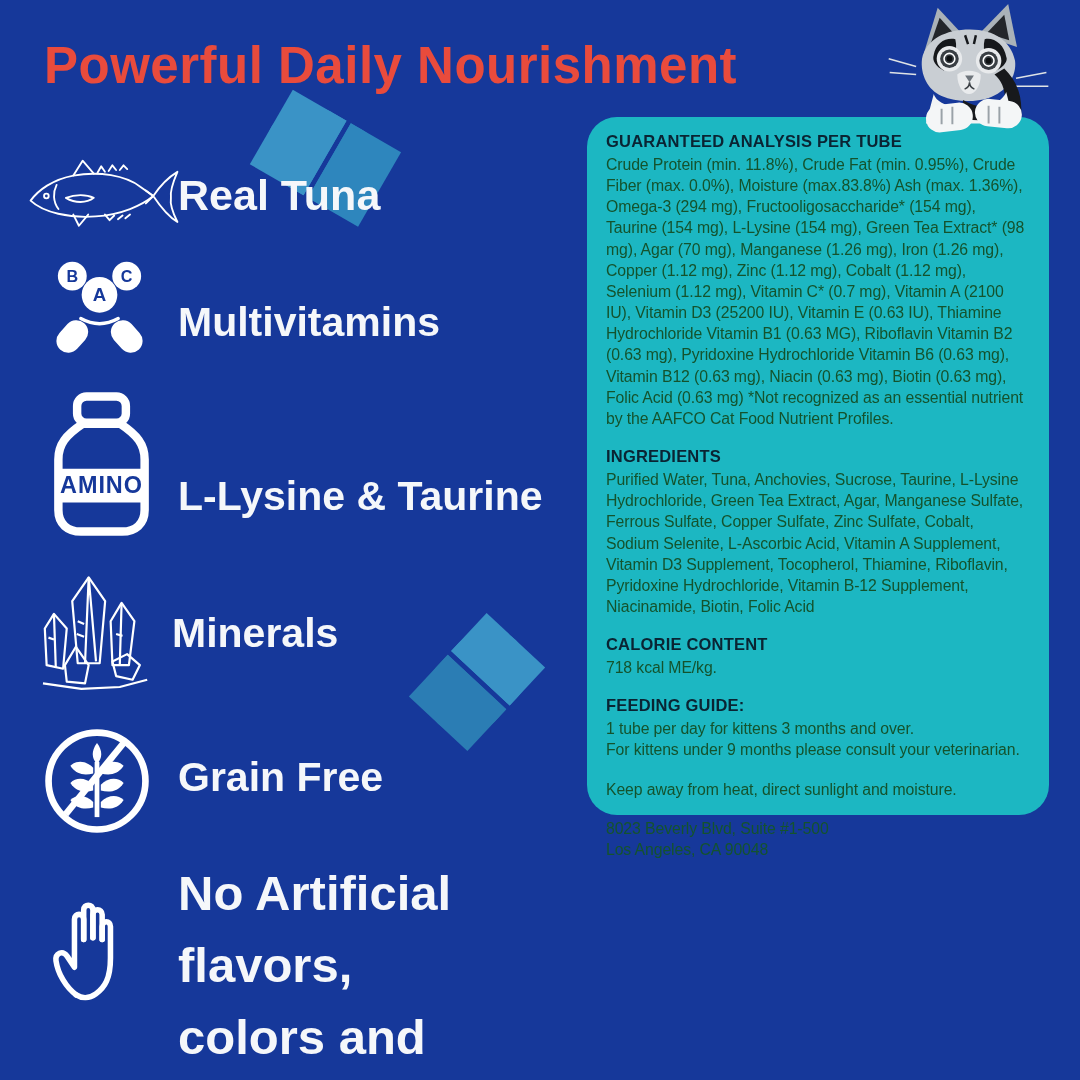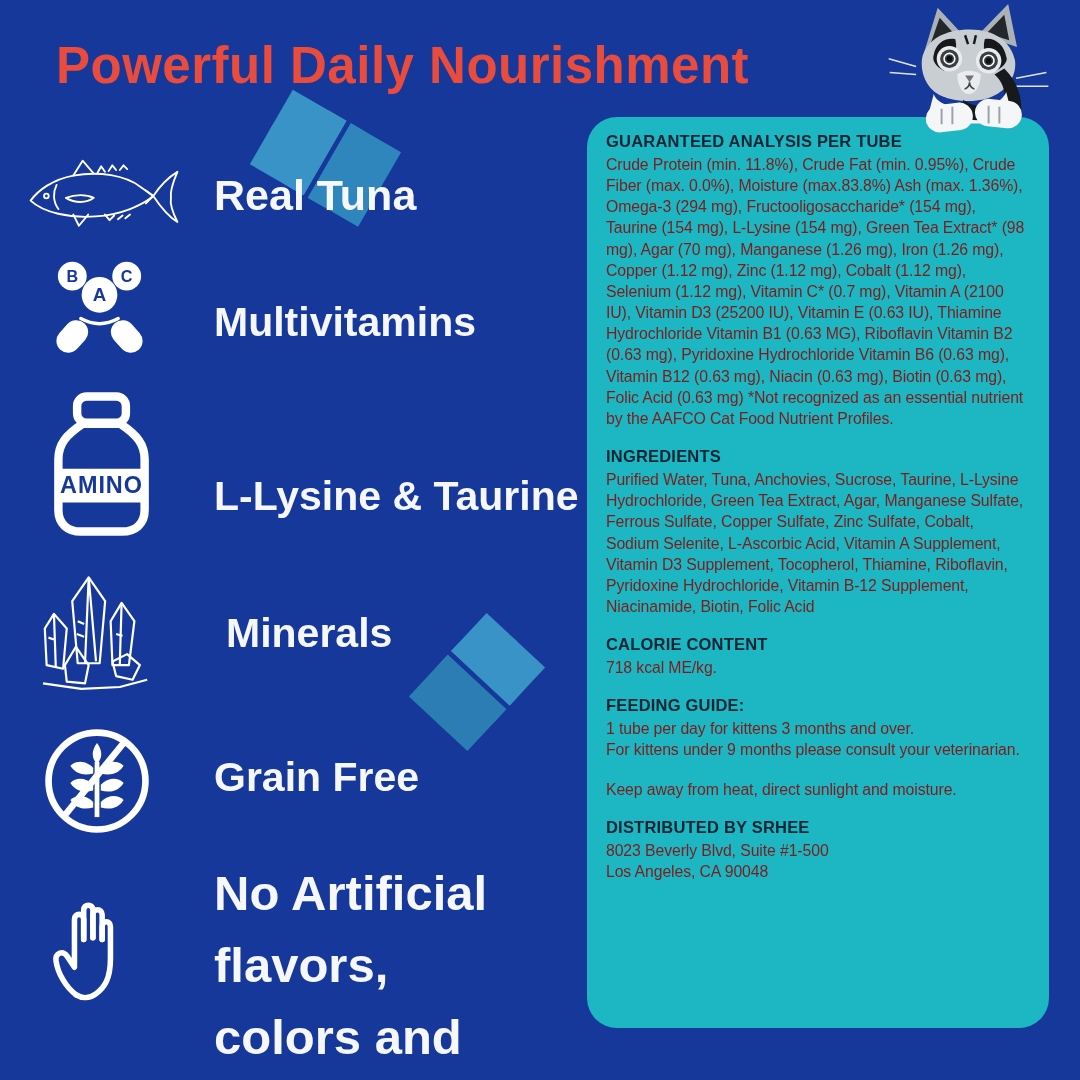--- a/index.html
+++ b/index.html
@@ -2,52 +2,51 @@
 <html><head>
 <meta charset="utf-8">
 <style>
   html,body{margin:0;padding:0;background:#0c1f5e;}
   .canvas{
     position:relative;width:1080px;height:1080px;overflow:hidden;
     background:#16389a;
     font-family:"Liberation Sans",sans-serif;
   }
   .title{
-    position:absolute;left:56px;top:36px;
+    position:absolute;left:44px;top:36px;
     font-size:51px;font-weight:800;letter-spacing:.5px;
     color:#e94b3c;white-space:nowrap;
   }
   
   .pill{position:absolute;}
   
   .panel{
-    position:absolute;left:587px;top:117px;width:462px;height:911px;
+    position:absolute;left:587px;top:117px;width:462px;height:698px;
     background:#1cb7c2;border-radius:30px;box-sizing:border-box;
     padding:15px 19px 10px 19px;z-index:2;
   }
   .sec{margin-bottom:18px;}
   .sec .hd{
     font-size:16.5px;font-weight:800;color:#0a2433;
     letter-spacing:.2px;margin-bottom:3px;
   }
   .sec .bd,.sec .ln{
-    font-size:15.8px;color:#7f1d1d;line-height:1.34;
+    font-size:15.8px;color:#14532d;line-height:1.34;
     letter-spacing:-0.1px;
   }
   
   .feat-label{
     position:absolute;color:#f5f7fa;font-weight:700;z-index:3;
     white-space:nowrap;
-    margin-left:36px;
   }
   .feat-icon{position:absolute;z-index:3;}
   .lbl-tuna{left:178px;top:171px;font-size:43px;}
   .lbl-multi{left:178px;top:299px;font-size:41px;}
   .lbl-lysine{left:178px;top:473px;font-size:41px;}
-  .lbl-minerals{left:190px;top:610px;font-size:41px;}
+  .lbl-minerals{left:172px;top:610px;font-size:41px;}
   .lbl-grain{left:178px;top:754px;font-size:41px;}
   .lbl-noart{left:178px;top:857px;font-size:49px;width:310px;white-space:normal;line-height:1.47;}
   .cat{position:absolute;left:885px;top:0px;z-index:4;}
 </style>
 </head>
 <body>
 
 <div class="canvas">
 
   <div class="title">Powerful Daily Nourishment</div>
@@ -166,21 +165,20 @@
     </div>
     <div class="sec">
       <div class="hd">FEEDING GUIDE:</div>
       <div class="ln">1 tube per day for kittens 3 months and over.</div>
       <div class="ln">For kittens under 9 months please consult your veterinarian.</div>
     </div>
     <div class="sec">
       <div class="ln">Keep away from heat, direct sunlight and moisture.</div>
     </div>
     <div class="sec">
-      <div class="hd">DISTRIBUTED BY SRHEE</div>
       <div class="ln">8023 Beverly Blvd, Suite #1-500</div>
       <div class="ln">Los Angeles, CA  90048</div>
     </div>
   </div>
 
   <svg class="cat" width="170" height="142" viewBox="0 0 170 145">
     <g stroke="#dfe3e6" stroke-width="1.6">
       <line x1="30" y1="68" x2="2" y2="60"></line>
       <line x1="30" y1="76" x2="3" y2="74"></line>
       <line x1="132" y1="80" x2="163" y2="74"></line>

